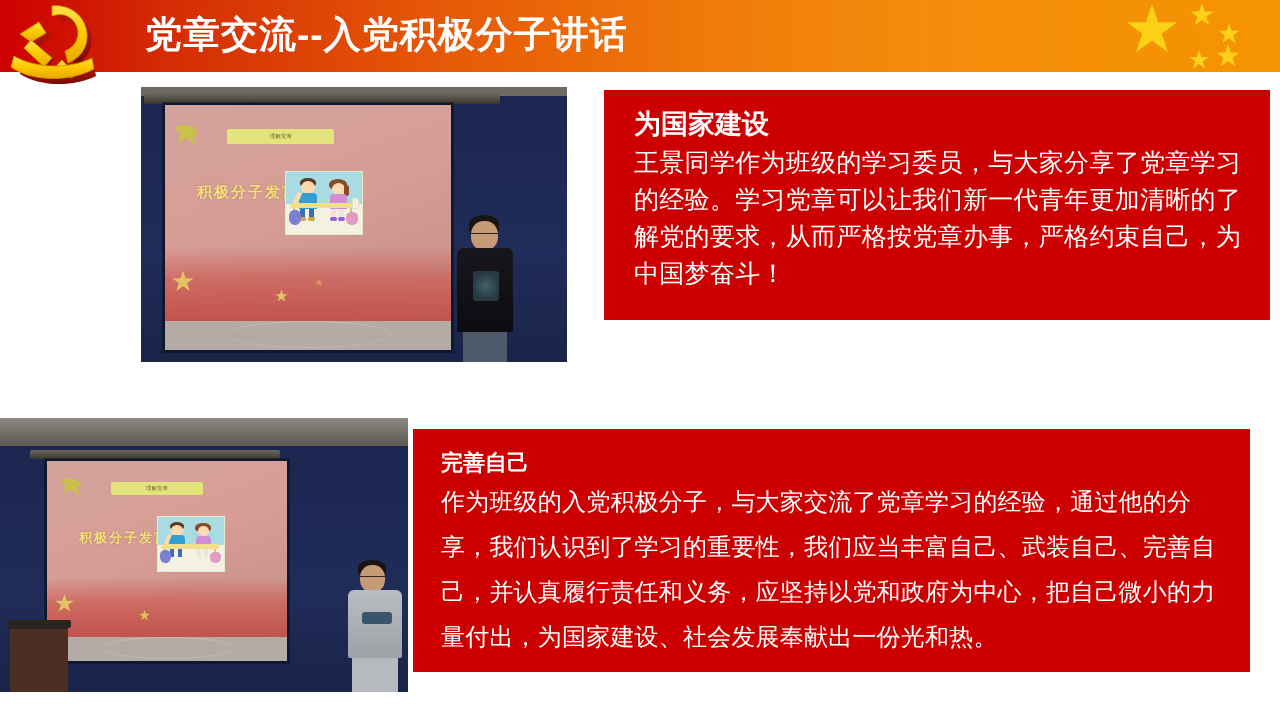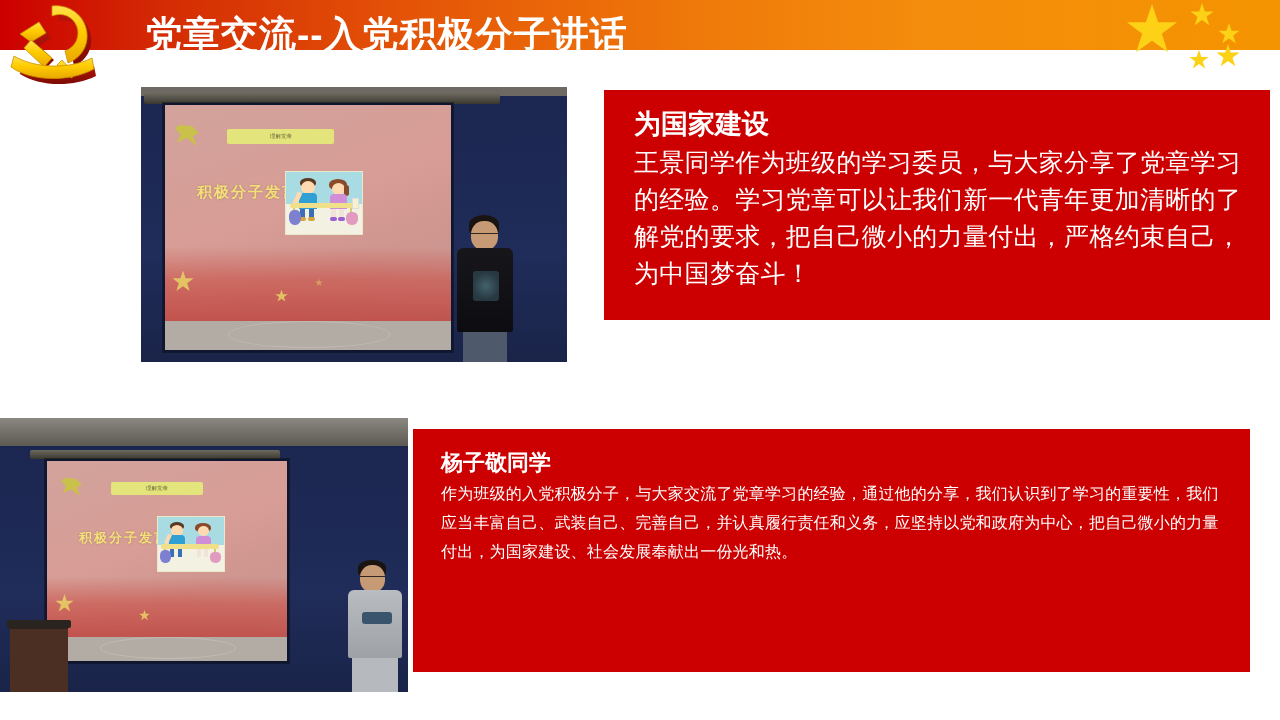--- a/index.html
+++ b/index.html
@@ -4,21 +4,21 @@
 <style>
   html,body{margin:0;padding:0;}
   body{
     width:1280px;height:720px;overflow:hidden;background:#ffffff;
     font-family:"Liberation Sans","DejaVu Sans",sans-serif;
     position:relative;
   }
 
   
   .header{
-    position:absolute;left:0;top:0;width:1280px;height:50px;
+    position:absolute;left:0;top:0;width:1280px;height:72px;
     background:linear-gradient(to right,#cc0000 0%,#d42c04 13%,#e55607 33%,#ef7a0a 55%,#f48c0c 72%,#f59400 100%);
     overflow:visible;
   }
   .header-title{
     position:absolute;left:145px;top:8px;
     font-size:37px;font-weight:bold;color:#ffffff;
     letter-spacing:1px;white-space:nowrap;line-height:54px;
   }
   
   .stars{position:absolute;right:8px;top:0;width:200px;height:70px;}
@@ -92,21 +92,21 @@
 
   
   .card{position:absolute;background:#cc0000;color:#ffffff;box-sizing:border-box;}
   .card1{left:604px;top:90px;width:666px;height:230px;padding:18px 26px 16px 30px;}
   .card2{left:413px;top:429px;width:837px;height:243px;padding:20px 22px 16px 28px;}
   .card-title{font-weight:bold;color:#ffffff;margin:0 0 2px 0;line-height:1.25;}
   .card1 .card-title{font-size:27px;}
   .card2 .card-title{font-size:22px;}
   .card-body{color:#ffffff;margin:0;}
   .card1 .card-body{font-size:25px;line-height:37px;letter-spacing:.3px;}
-  .card2 .card-body{font-size:16px;line-height:29px;letter-spacing:.2px;}
+  .card2 .card-body{font-size:24px;line-height:45px;letter-spacing:.2px;}
 </style>
 </head>
 <body>
 
 <div class="header">
   <div class="stars">
     <div class="star s-main"></div>
     <div class="star s2"></div>
     <div class="star s3"></div>
     <div class="star s4"></div>
@@ -262,19 +262,19 @@
     <div class="p-head" style="left:14px;top:5px;width:25px;height:27px;"></div>
     <div class="p-glasses" style="left:14px;top:16px;width:25px;"></div>
     <div class="p-torso" style="left:2px;top:30px;width:54px;height:68px;background:linear-gradient(180deg,#b9bcc0,#9ea2a7);"></div>
     <div class="p-logo" style="left:16px;top:52px;width:30px;height:12px;background:#2e4a66;border-radius:3px;opacity:.9;"></div>
     <div class="p-legs" style="position:absolute;left:6px;top:98px;width:46px;height:34px;background:#b6b9bd;"></div>
   </div>
 </div>
 
 <div class="card card1">
   <div class="card-title">为国家建设</div>
-  <div class="card-body">王景同学作为班级的学习委员，与大家分享了党章学习的经验。学习党章可以让我们新一代青年更加清晰的了解党的要求，把自己微小的力量付出，严格约束自己，为中国梦奋斗！</div>
+  <div class="card-body">王景同学作为班级的学习委员，与大家分享了党章学习的经验。学习党章可以让我们新一代青年更加清晰的了解党的要求，从而严格按党章办事，严格约束自己，为中国梦奋斗！</div>
 </div>
 
 <div class="card card2">
-  <div class="card-title">杨子敬同学</div>
+  <div class="card-title">完善自己</div>
   <div class="card-body">作为班级的入党积极分子，与大家交流了党章学习的经验，通过他的分享，我们认识到了学习的重要性，我们应当丰富自己、武装自己、完善自己，并认真履行责任和义务，应坚持以党和政府为中心，把自己微小的力量付出，为国家建设、社会发展奉献出一份光和热。</div>
 </div>
 
 </body></html>

